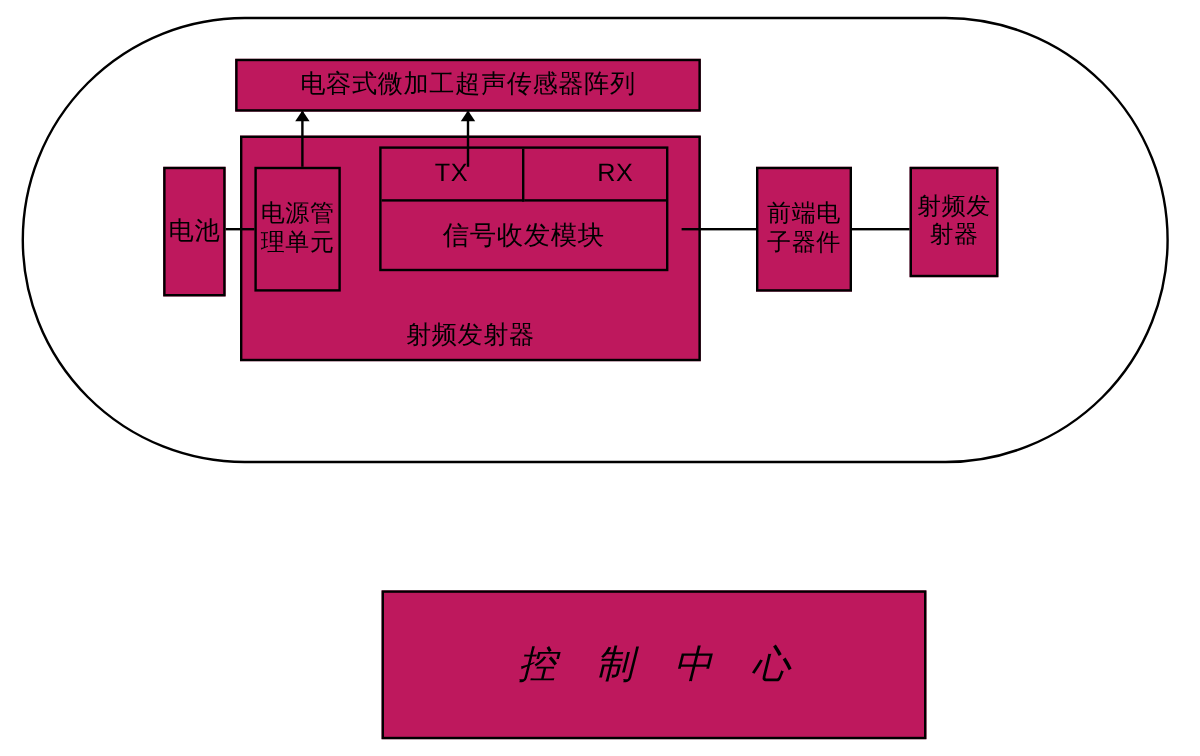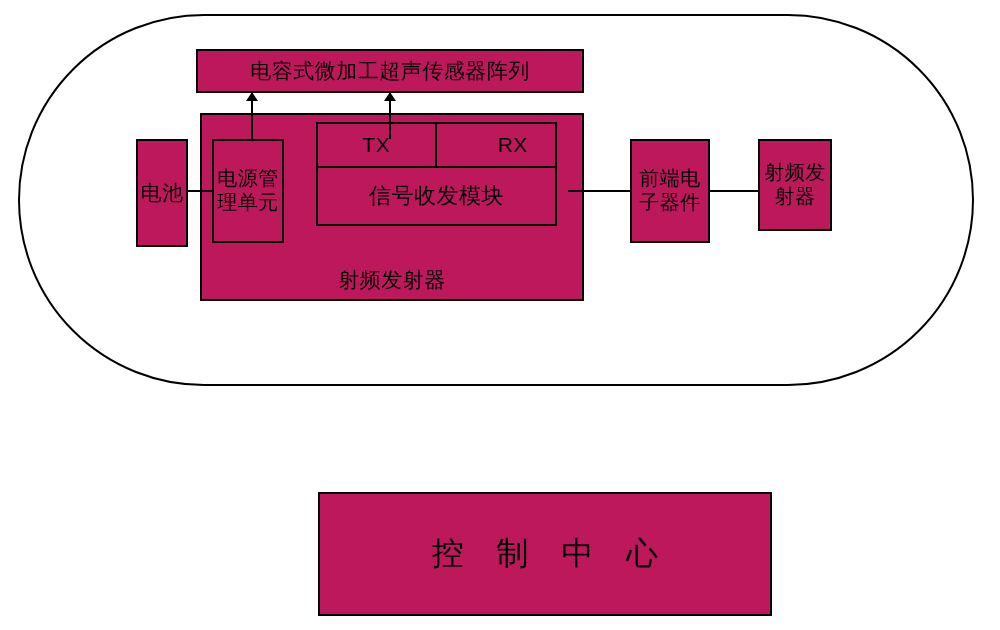--- a/index.html
+++ b/index.html
@@ -109,20 +109,21 @@
   }
   #rf-transmitter {
     left: 758px; top: 139px; width: 74px; height: 92px;
     font-size: 20px;
   }
   #control-center {
     left: 318px; top: 492px; width: 454px; height: 124px;
     font-size: 32px;
     letter-spacing: 12px;
     text-indent: 12px;
+    font-style: italic;
   }
 
   
   .line {
     position: absolute;
     background: #000;
   }
   .hline { height: 2px; }
   .vline { width: 2px; }
 

